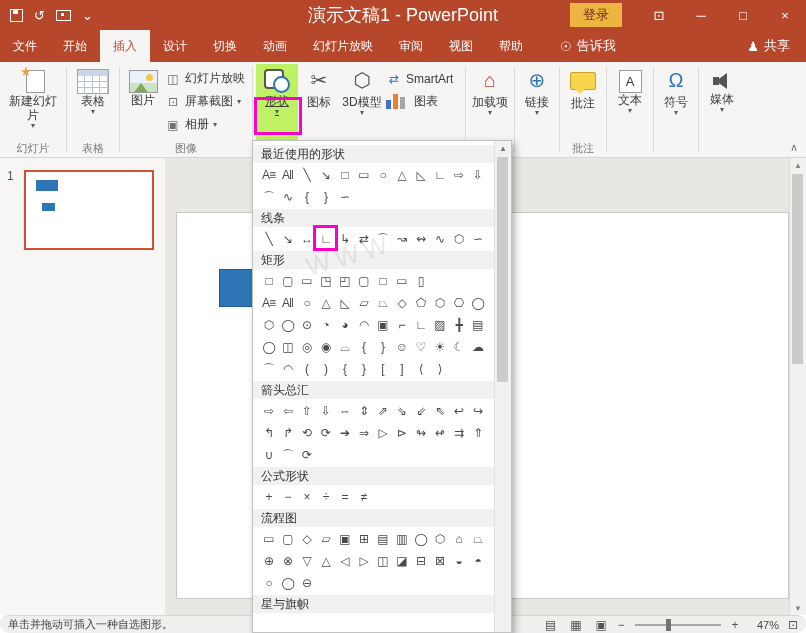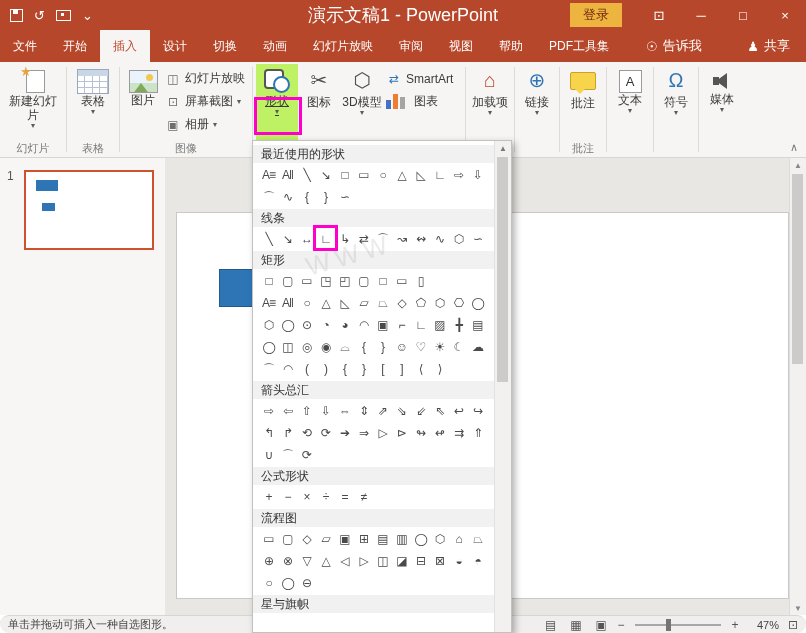--- a/index.html
+++ b/index.html
@@ -141,21 +141,20 @@
     <span class="tab">文件</span>
     <span class="tab">开始</span>
     <span class="tab active">插入</span>
     <span class="tab">设计</span>
     <span class="tab">切换</span>
     <span class="tab">动画</span>
     <span class="tab">幻灯片放映</span>
     <span class="tab">审阅</span>
     <span class="tab">视图</span>
     <span class="tab">帮助</span>
-    <span class="tab">PDF工具集</span>
     <span class="tab-extra" style="margin-left:14px;">
       <span class="ic">☉</span>
       <span>告诉我</span>
     </span>
     <span class="tab-spacer"></span>
     <span class="tab-extra" style="padding-right:16px;">
       <span class="ic">♟</span>
       <span>共享</span>
     </span>
   </div>

